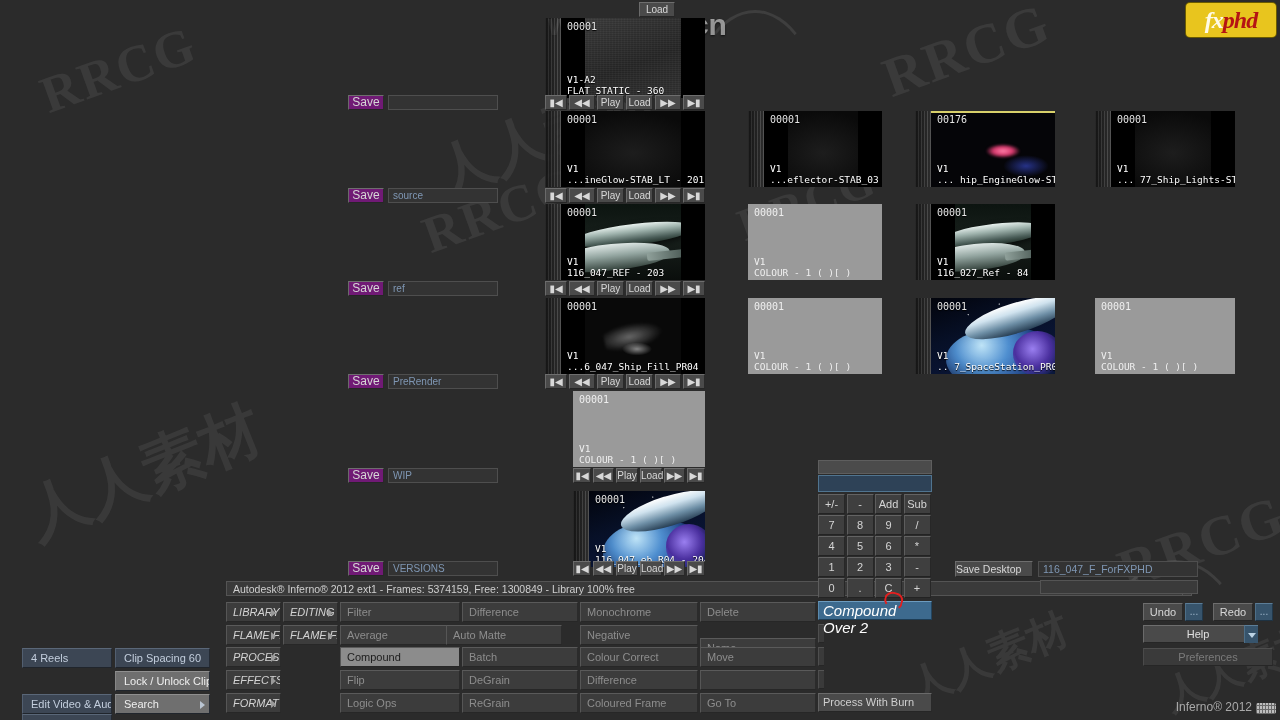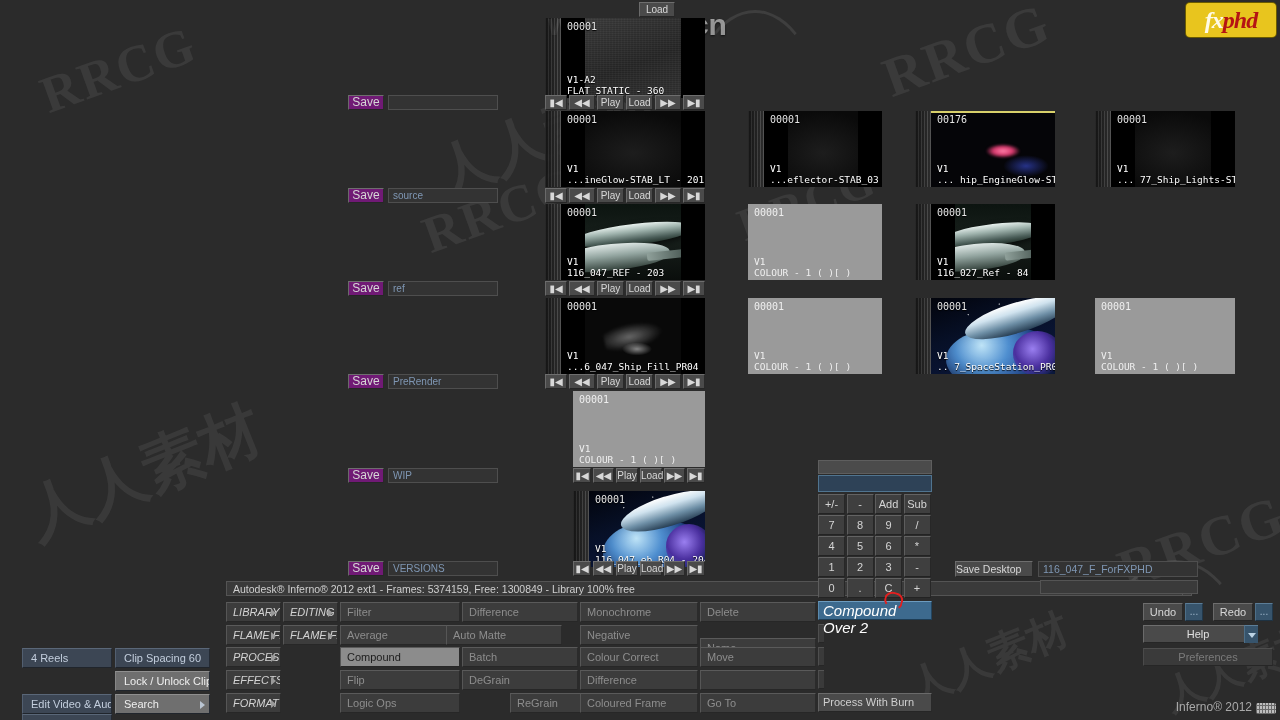--- a/index.html
+++ b/index.html
@@ -581,21 +581,21 @@
       <div class="menucell cat" style="left:283px; top:625px; width:55px;">FLAME FX2<span class="arrow"></span></div>
       <div class="menucell dim" style="left:340px; top:602px; width:120px;">Filter</div>
       <div class="menucell dim" style="left:340px; top:625px; width:120px;">Average</div>
       <div class="menucell sel" style="left:340px; top:647px; width:120px;">Compound</div>
       <div class="menucell dim" style="left:340px; top:670px; width:120px;">Flip</div>
       <div class="menucell dim" style="left:340px; top:693px; width:120px;">Logic Ops</div>
       <div class="menucell dim" style="left:462px; top:602px; width:116px;">Difference</div>
       <div class="menucell dim" style="left:446px; top:625px; width:116px;">Auto Matte</div>
       <div class="menucell dim" style="left:462px; top:647px; width:116px;">Batch</div>
       <div class="menucell dim" style="left:462px; top:670px; width:116px;">DeGrain</div>
-      <div class="menucell dim" style="left:462px; top:693px; width:116px;margin-left:48px;">ReGrain</div>
+      <div class="menucell dim" style="left:462px; top:693px; width:116px;">ReGrain</div>
       <div class="menucell dim" style="left:580px; top:602px; width:118px;">Monochrome</div>
       <div class="menucell dim" style="left:580px; top:625px; width:118px;">Negative</div>
       <div class="menucell dim" style="left:580px; top:647px; width:118px;">Colour Correct</div>
       <div class="menucell dim" style="left:580px; top:670px; width:118px;">Difference</div>
       <div class="menucell dim" style="left:580px; top:693px; width:118px;">Coloured Frame</div>
       <div class="menucell dim" style="left:700px; top:602px; width:116px;">Delete</div>
       <div class="menucell dim" style="left:700px; top:638px; width:116px;">Name</div>
       <div class="menucell dim" style="left:700px; top:647px; width:116px;">Move</div>
       <div class="menucell dim" style="left:700px; top:670px; width:116px;">Copy</div>
       <div class="menucell dim" style="left:700px; top:693px; width:116px;">Go To</div>

